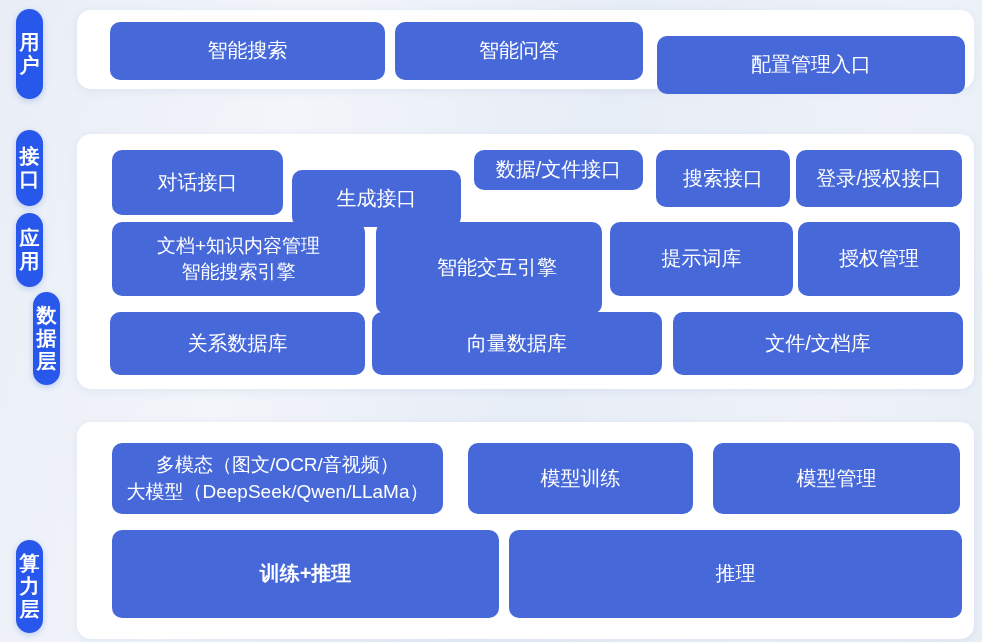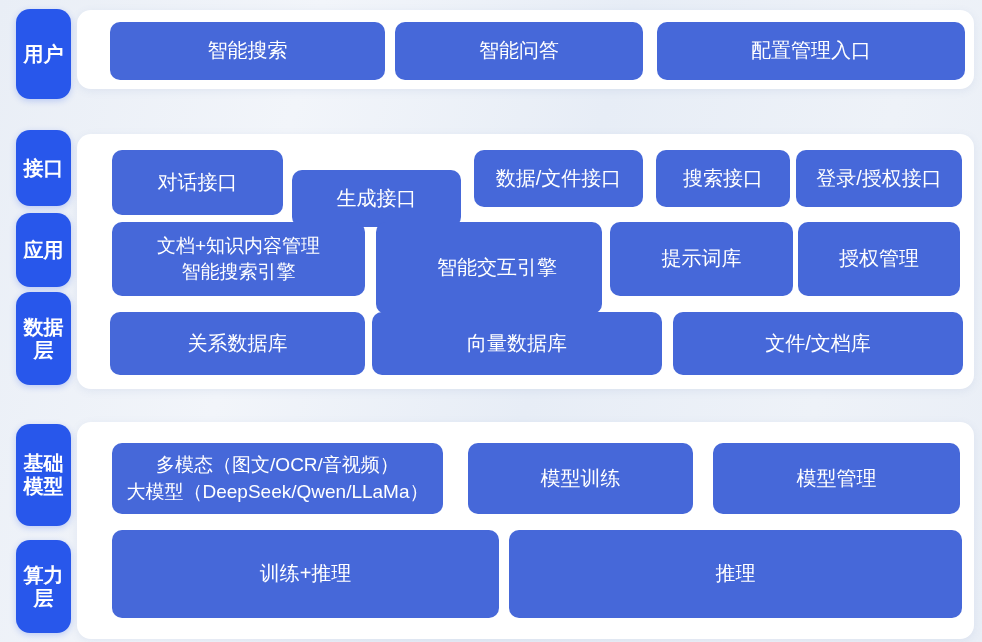--- a/index.html
+++ b/index.html
@@ -16,21 +16,21 @@
   }
   .panel {
     position: absolute;
     background: #ffffff;
     border-radius: 14px;
     box-shadow: 0 2px 8px rgba(90, 120, 180, 0.10);
   }
   .pill {
     position: absolute;
     left: 16px;
-    width: 55px;
+    width: 27px;
     box-sizing: border-box;
     background: #2857eb;
     border-radius: 14px;
     color: #ffffff;
     font-size: 20px;
     font-weight: bold;
     line-height: 23px;
     display: flex;
     align-items: center;
     justify-content: center;
@@ -61,45 +61,44 @@
 
 <div class="canvas">
 
   <div class="panel" style="left:77px; top:10px;  width:897px; height:79px;"></div>
   <div class="panel" style="left:77px; top:134px; width:897px; height:255px;"></div>
   <div class="panel" style="left:77px; top:422px; width:897px; height:217px;"></div>
 
   <div class="pill" style="top:9px;   height:90px;">用户</div>
   <div class="pill" style="top:130px; height:76px;">接口</div>
   <div class="pill" style="top:213px; height:74px;">应用</div>
-  <div class="pill" style="top:292px; height:93px;">数据层</div>
-  <div class="pill" style="top:424px; height:102px;">基础模型</div>
+  <div class="pill" style="top:292px; height:93px;margin-left:17px;">数据层</div>
   <div class="pill" style="top:540px; height:93px;">算力层</div>
 
   <div class="box" style="left:110px; top:22px; width:275px; height:58px;">智能搜索</div>
   <div class="box" style="left:395px; top:22px; width:248px; height:58px;">智能问答</div>
-  <div class="box" style="left:657px; top:22px; width:308px; height:58px;">配置管理入口</div>
+  <div class="box" style="left:657px; top:36px; width:308px; height:58px;">配置管理入口</div>
 
   <div class="box" style="left:112px; top:150px; width:171px; height:65px;">对话接口</div>
   <div class="box" style="left:292px; top:150px; width:169px; height:57px;margin-top:20px;">生成接口</div>
-  <div class="box" style="left:474px; top:150px; width:169px; height:57px;">数据/文件接口</div>
+  <div class="box" style="left:474px; top:150px; width:169px; height:40px;">数据/文件接口</div>
   <div class="box" style="left:656px; top:150px; width:134px; height:57px;">搜索接口</div>
   <div class="box" style="left:796px; top:150px; width:166px; height:57px;">登录/授权接口</div>
 
   <div class="box small-2line" style="left:112px; top:222px; width:253px; height:74px;">文档+知识内容管理
 智能搜索引擎</div>
   <div class="box" style="left:376px; top:222px; width:226px; height:92px;padding-left:24px;">智能交互引擎</div>
   <div class="box" style="left:610px; top:222px; width:183px; height:74px;">提示词库</div>
   <div class="box" style="left:798px; top:222px; width:162px; height:74px;">授权管理</div>
 
   <div class="box" style="left:372px; top:312px; width:290px; height:63px;">向量数据库</div>
   <div class="box" style="left:110px; top:312px; width:255px; height:63px;">关系数据库</div>
   <div class="box" style="left:673px; top:312px; width:290px; height:63px;">文件/文档库</div>
 
   <div class="box small-2line" style="left:112px; top:443px; width:331px; height:71px;">多模态（图文/OCR/音视频）
 大模型（DeepSeek/Qwen/LLaMa）</div>
   <div class="box" style="left:468px; top:443px; width:225px; height:71px;">模型训练</div>
   <div class="box" style="left:713px; top:443px; width:247px; height:71px;">模型管理</div>
 
-  <div class="box" style="left:112px; top:530px; width:387px; height:88px;">训练+推理</div>
+  <div class="box" style="left:112px; top:530px; width:387px; height:88px;font-weight:bold;">训练+推理</div>
   <div class="box" style="left:509px; top:530px; width:453px; height:88px;">推理</div>
 
 </div>
 
 </body></html>

